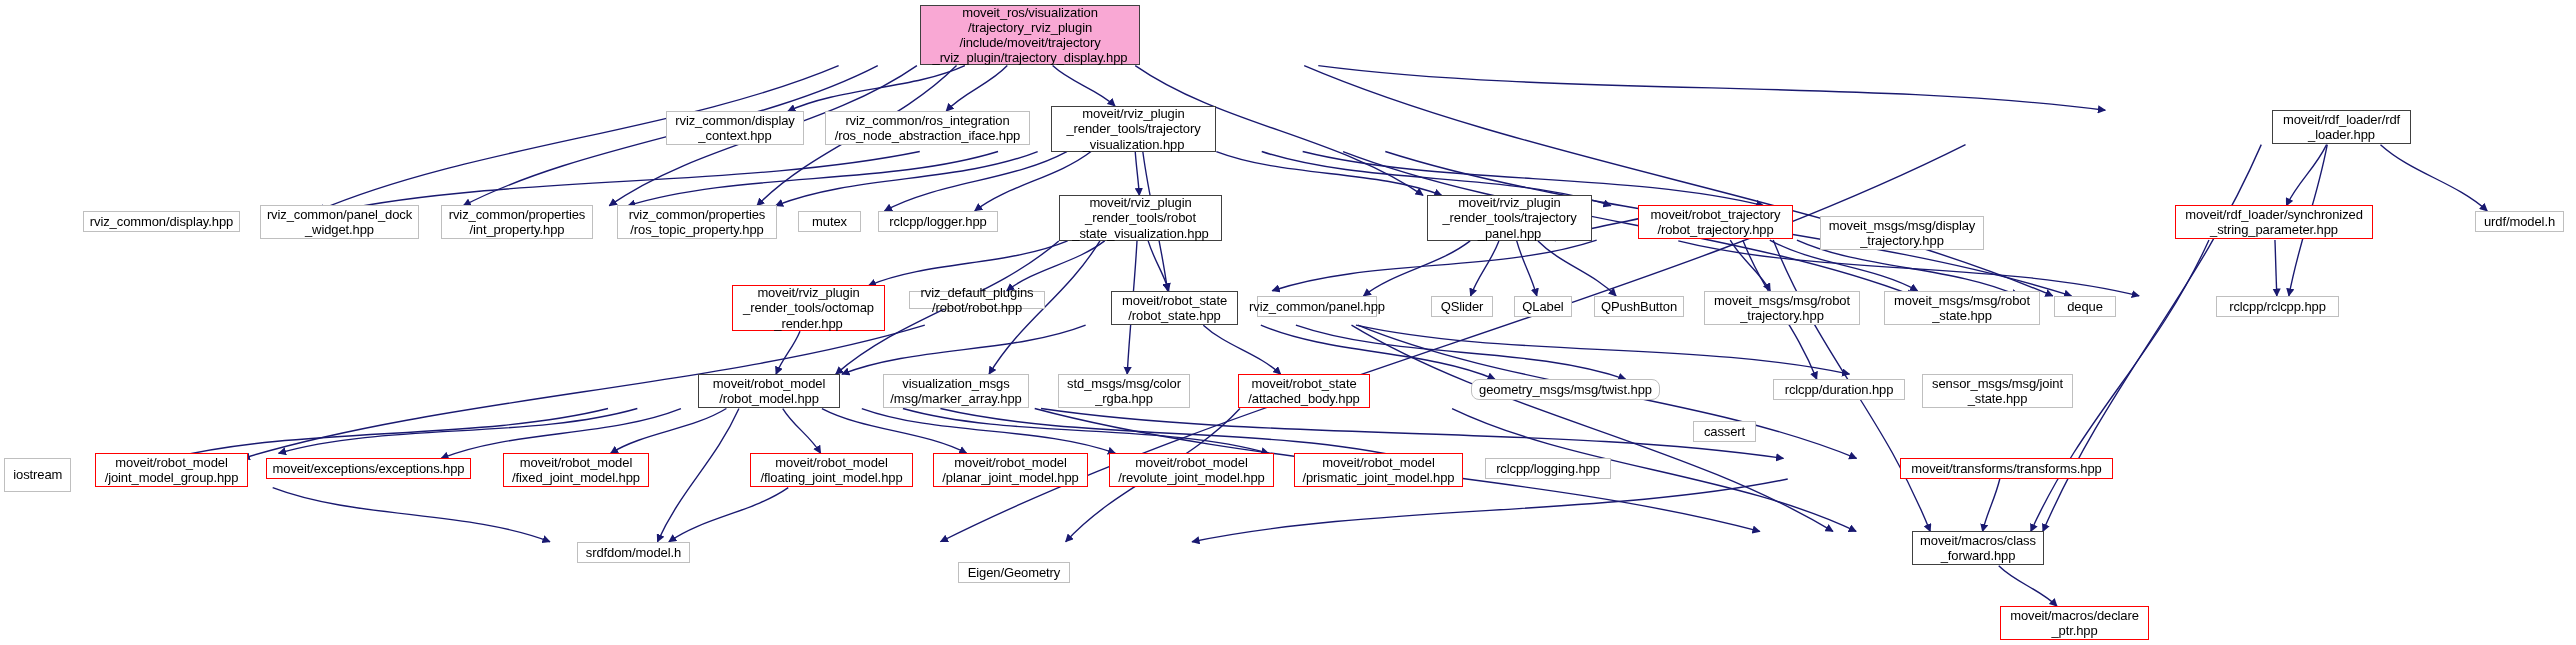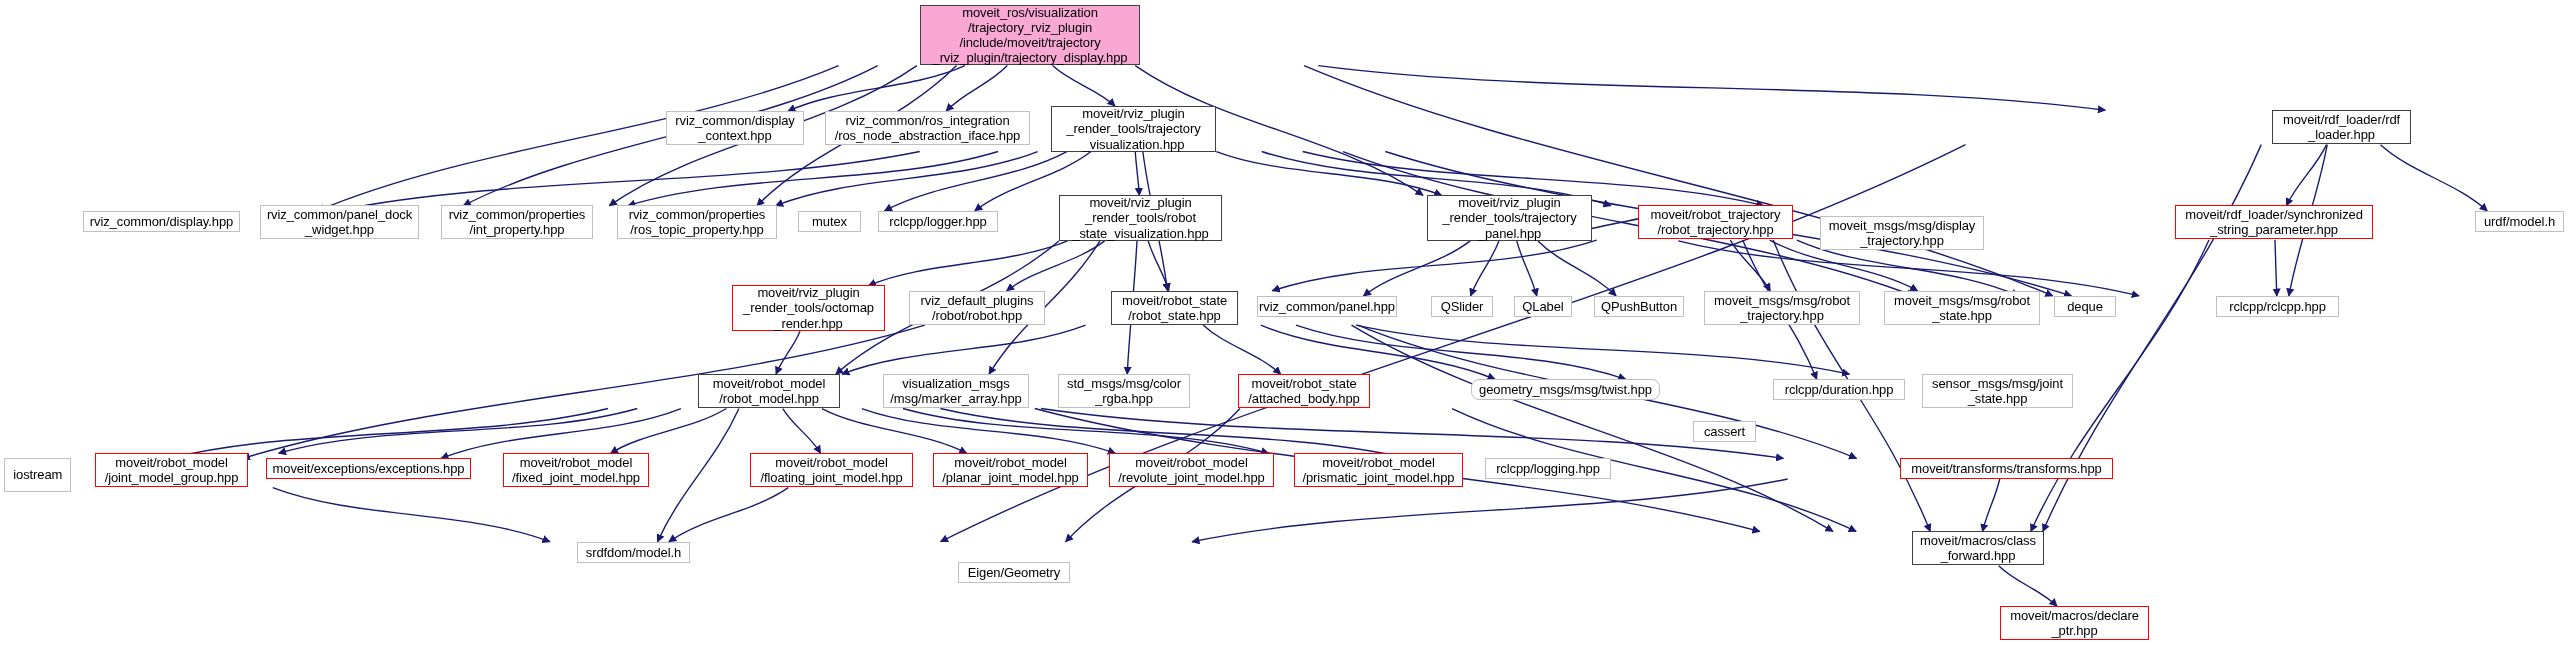--- a/index.html
+++ b/index.html
@@ -172,25 +172,25 @@
       <div class="node red" style="left: 1638px; top: 205px; width: 155px; height: 34px;">moveit/robot_trajectory
 /robot_trajectory.hpp</div>
       <div class="node " style="left: 1820px; top: 205px; width: 164px; height: 34px; margin-top: 11px;">moveit_msgs/msg/display
 _trajectory.hpp</div>
       <div class="node red" style="left: 2175px; top: 205px; width: 198px; height: 34px;">moveit/rdf_loader/synchronized
 _string_parameter.hpp</div>
       <div class="node " style="left: 2475px; top: 211px; width: 89px; height: 20.6px; text-align: right;">urdf/model.h</div>
       <div class="node red" style="left: 732px; top: 285px; width: 153px; height: 46px;">moveit/rviz_plugin
 _render_tools/octomap
 _render.hpp</div>
-      <div class="node " style="left: 909px; top: 291px; width: 136px; height: 34px;">rviz_default_plugins
+      <div class="node " style="left: 909px; top: 291px; width: 136px; height: 18px;">rviz_default_plugins
 /robot/robot.hpp</div>
       <div class="node dark" style="left: 1111px; top: 291px; width: 127px; height: 34px;">moveit/robot_state
 /robot_state.hpp</div>
-      <div class="node " style="left: 1257px; top: 296px; width: 140px; height: 20.6px;">rviz_common/panel.hpp</div>
+      <div class="node " style="left: 1257px; top: 296px; width: 120px; height: 20.6px;">rviz_common/panel.hpp</div>
       <div class="node " style="left: 1431px; top: 296px; width: 62px; height: 20.6px;">QSlider</div>
       <div class="node " style="left: 1514px; top: 296px; width: 58px; height: 20.6px;">QLabel</div>
       <div class="node " style="left: 1594px; top: 296px; width: 90px; height: 20.6px;">QPushButton</div>
       <div class="node " style="left: 1704px; top: 291px; width: 156px; height: 34px;">moveit_msgs/msg/robot
 _trajectory.hpp</div>
       <div class="node " style="left: 1884px; top: 291px; width: 156px; height: 34px;">moveit_msgs/msg/robot
 _state.hpp</div>
       <div class="node " style="left: 2054px; top: 296px; width: 62px; height: 20.6px;">deque</div>
       <div class="node " style="left: 2216px; top: 296px; width: 123px; height: 20.6px;">rclcpp/rclcpp.hpp</div>
       <div class="node dark" style="left: 698px; top: 374px; width: 142px; height: 34px;">moveit/robot_model

